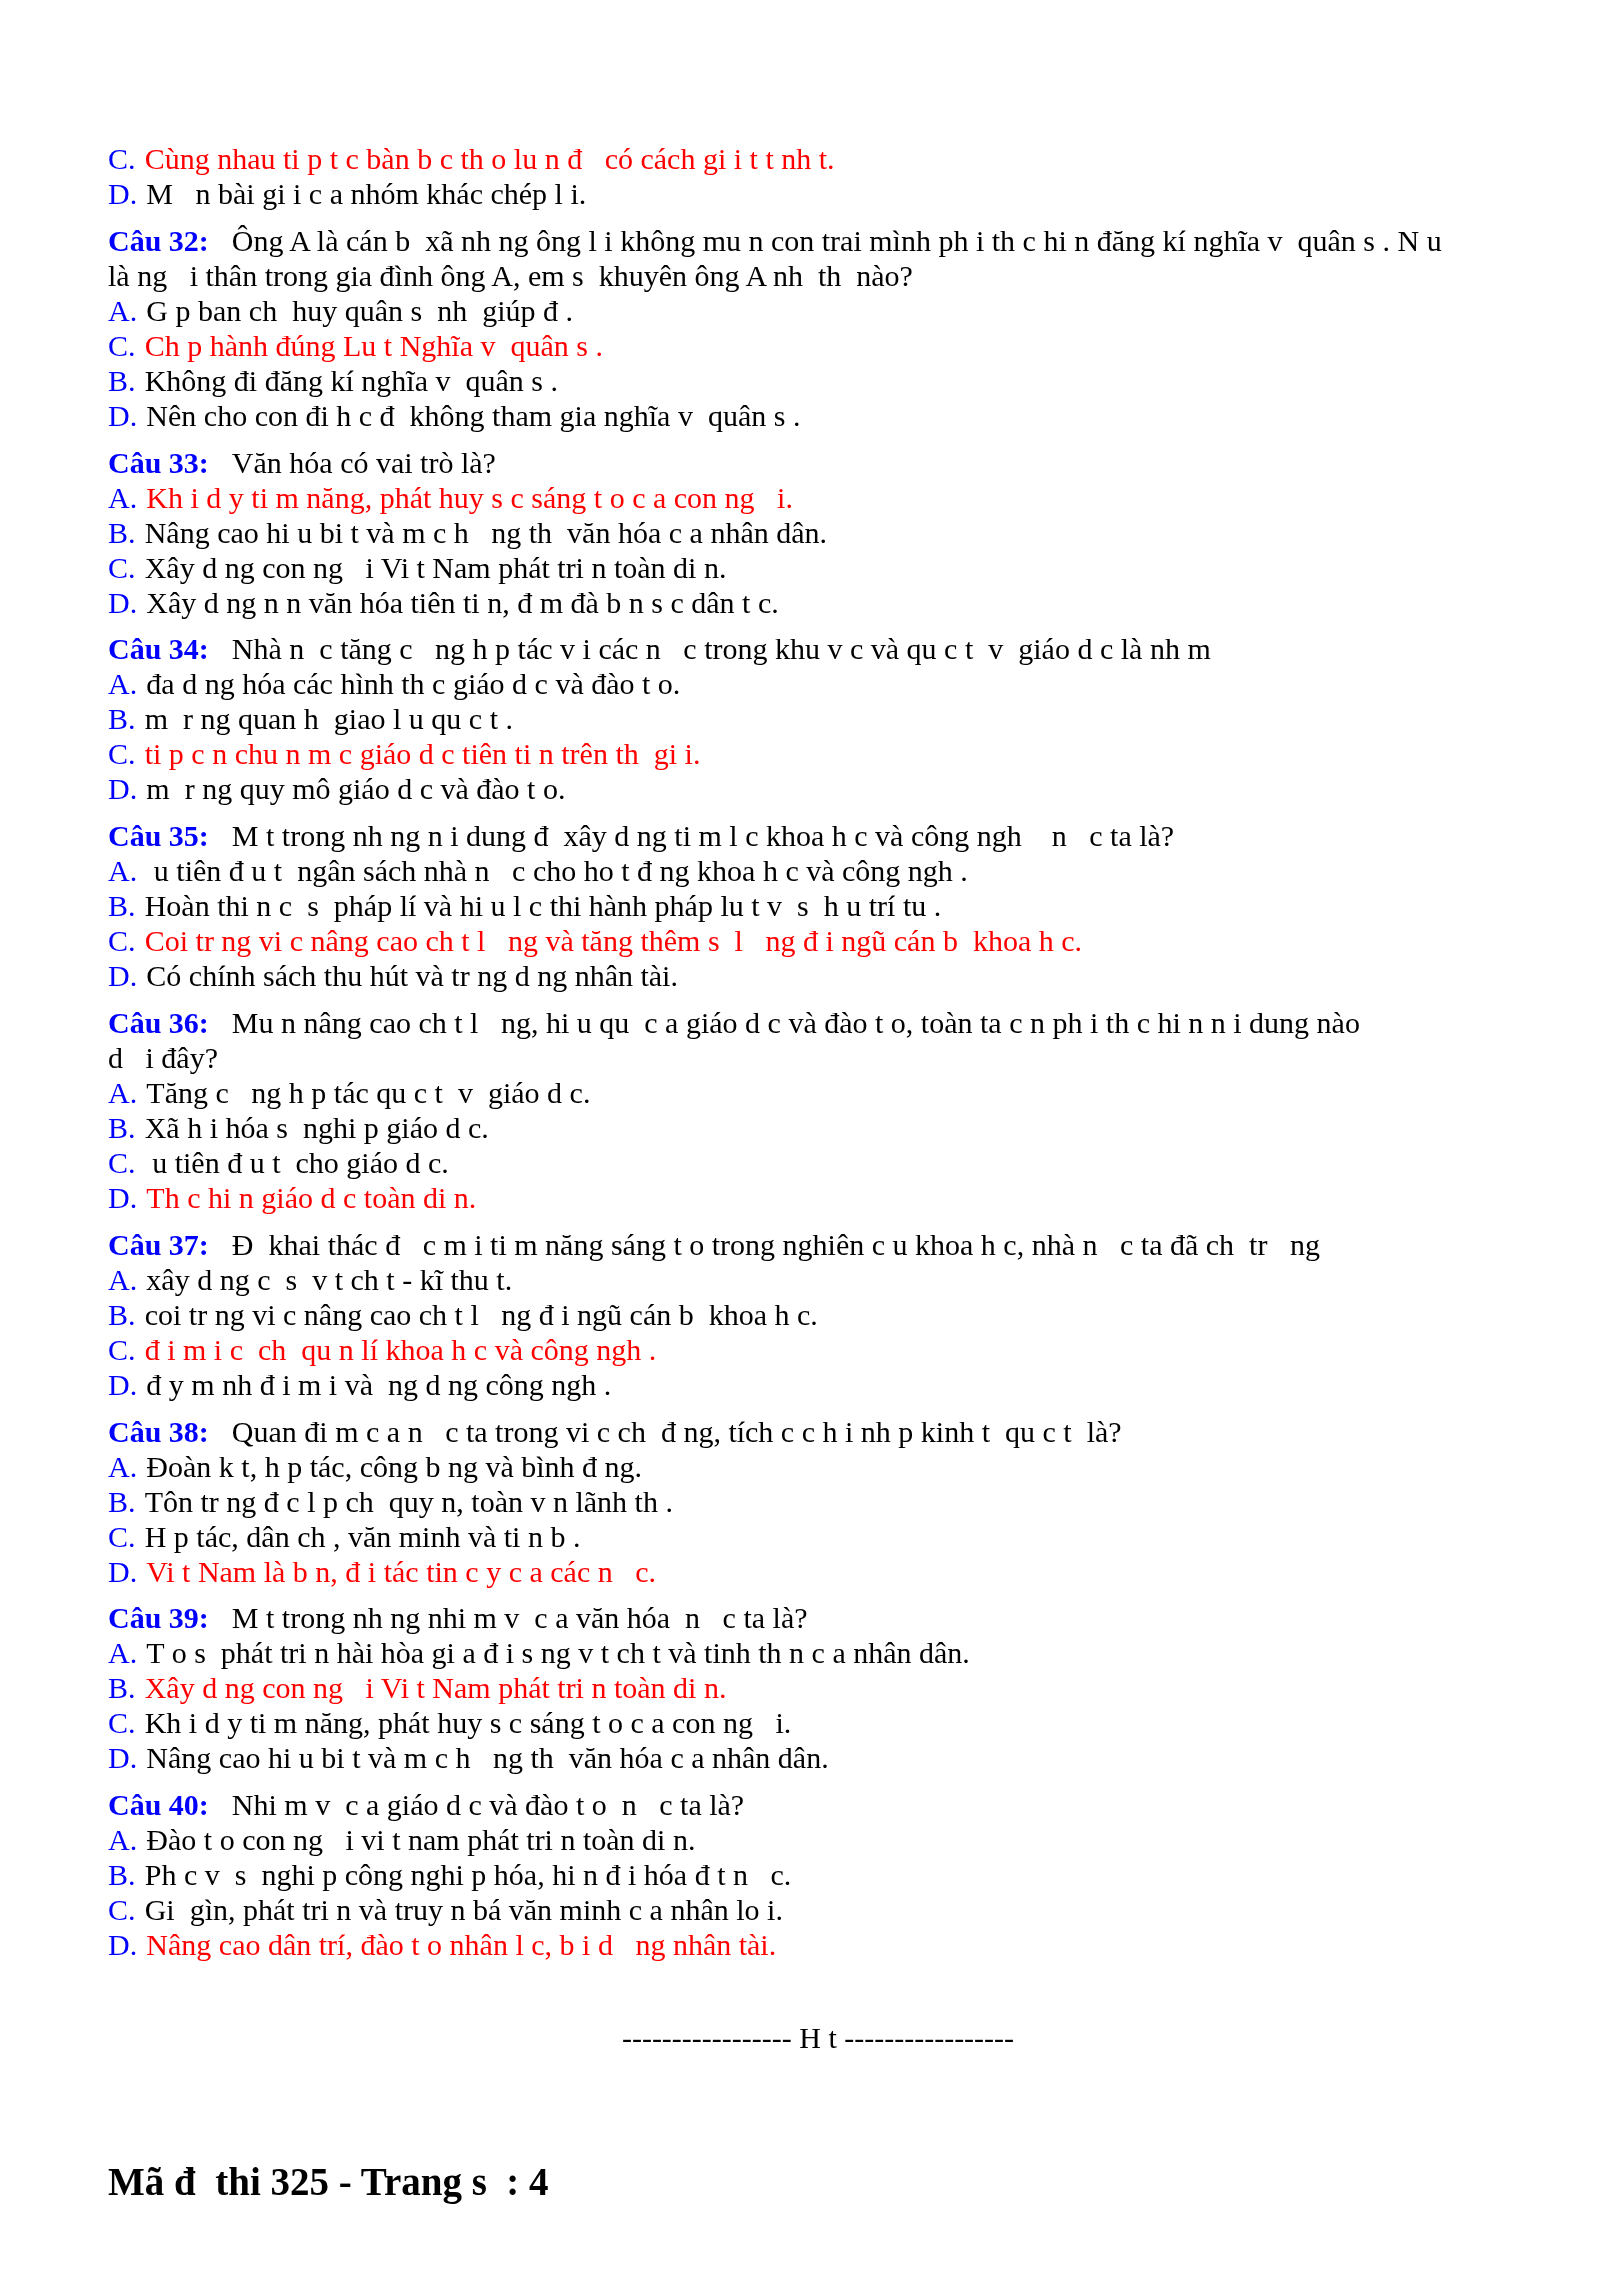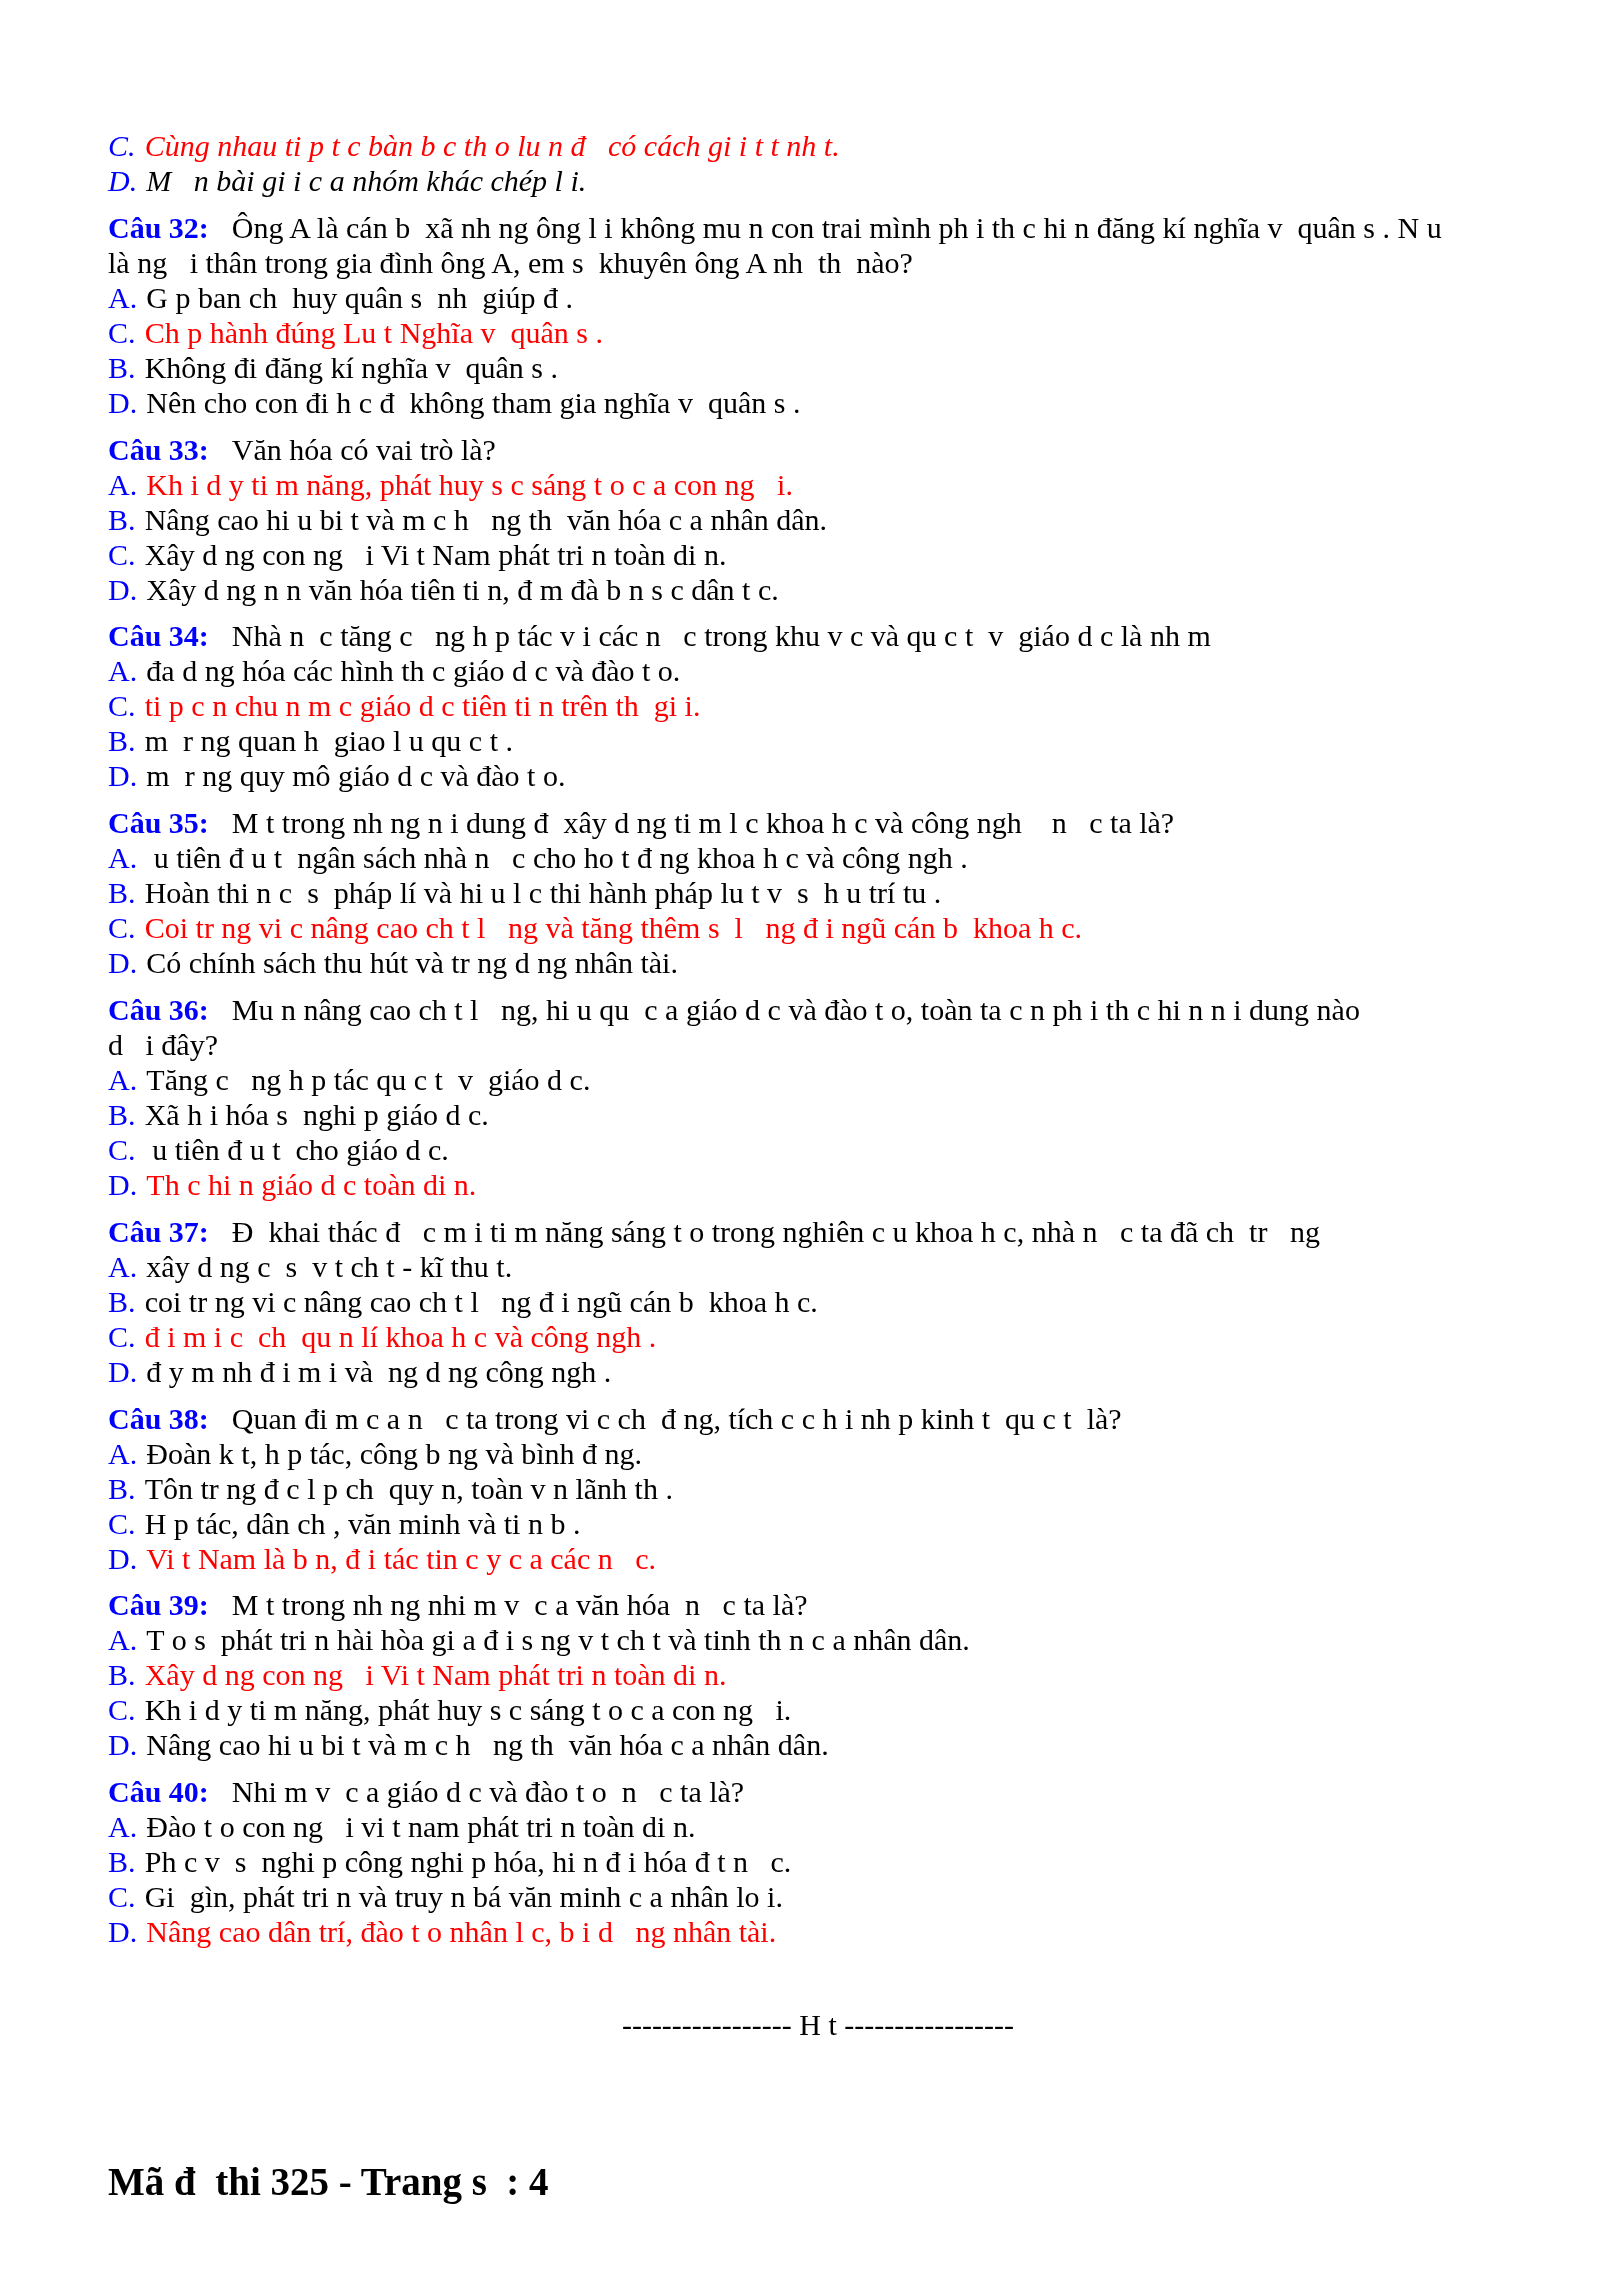--- a/index.html
+++ b/index.html
@@ -4,21 +4,21 @@
 <style>
   html,body{margin:0;padding:0;}
   body{
     width:1623px;height:2295px;position:relative;background:#ffffff;
     font-family:"Liberation Serif", serif;
     font-size:30px;color:#000000;
   }
   .content{position:absolute;left:108px;top:128px;width:1420px;}
   .line{margin:0;line-height:35px;white-space:pre-wrap;}
   .question-block{margin-top:11.8px;}
-  .question-block:first-child{margin-top:0;font-style:italic;}
+  .question-block:first-child{margin-top:13px;}
   .q-label{color:#0000ff;font-weight:bold;margin-right:23px;}
   .opt-letter{color:#0000ff;margin-right:9.2px;}
   .opt-text{color:#000000;}
   .opt-text.red{color:#ff0000;}
   .separator{margin-top:58px;text-align:center;color:#000000;line-height:35px;white-space:pre-wrap;}
   .footer{position:absolute;left:108px;top:2159px;font-weight:bold;font-size:39px;color:#000000;white-space:pre-wrap;}
 </style>
 </head>
 <body>
 
@@ -39,22 +39,22 @@
       <div class="question-block">
         <p class="line"><span class="q-label">Câu 33:</span><span class="q-text">Văn hóa có vai trò là?</span></p>
         <p class="line opt"><span class="opt-letter">A.</span><span class="opt-text red">Kh i d y ti m năng, phát huy s c sáng t o c a con ng   i.</span></p>
         <p class="line opt"><span class="opt-letter">B.</span><span class="opt-text">Nâng cao hi u bi t và m c h   ng th  văn hóa c a nhân dân.</span></p>
         <p class="line opt"><span class="opt-letter">C.</span><span class="opt-text">Xây d ng con ng   i Vi t Nam phát tri n toàn di n.</span></p>
         <p class="line opt"><span class="opt-letter">D.</span><span class="opt-text">Xây d ng n n văn hóa tiên ti n, đ m đà b n s c dân t c.</span></p>
       </div>
       <div class="question-block">
         <p class="line"><span class="q-label">Câu 34:</span><span class="q-text">Nhà n  c tăng c   ng h p tác v i các n   c trong khu v c và qu c t  v  giáo d c là nh m</span></p>
         <p class="line opt"><span class="opt-letter">A.</span><span class="opt-text">đa d ng hóa các hình th c giáo d c và đào t o.</span></p>
+        <p class="line opt"><span class="opt-letter">B.</span><span class="opt-text">m  r ng quan h  giao l u qu c t .</span></p>
         <p class="line opt"><span class="opt-letter">C.</span><span class="opt-text red">ti p c n chu n m c giáo d c tiên ti n trên th  gi i.</span></p>
-        <p class="line opt"><span class="opt-letter">B.</span><span class="opt-text">m  r ng quan h  giao l u qu c t .</span></p>
         <p class="line opt"><span class="opt-letter">D.</span><span class="opt-text">m  r ng quy mô giáo d c và đào t o.</span></p>
       </div>
       <div class="question-block">
         <p class="line"><span class="q-label">Câu 35:</span><span class="q-text">M t trong nh ng n i dung đ  xây d ng ti m l c khoa h c và công ngh    n   c ta là?</span></p>
         <p class="line opt"><span class="opt-letter">A.</span><span class="opt-text"> u tiên đ u t  ngân sách nhà n   c cho ho t đ ng khoa h c và công ngh .</span></p>
         <p class="line opt"><span class="opt-letter">B.</span><span class="opt-text">Hoàn thi n c  s  pháp lí và hi u l c thi hành pháp lu t v  s  h u trí tu .</span></p>
         <p class="line opt"><span class="opt-letter">C.</span><span class="opt-text red">Coi tr ng vi c nâng cao ch t l   ng và tăng thêm s  l   ng đ i ngũ cán b  khoa h c.</span></p>
         <p class="line opt"><span class="opt-letter">D.</span><span class="opt-text">Có chính sách thu hút và tr ng d ng nhân tài.</span></p>
       </div>
       <div class="question-block">

